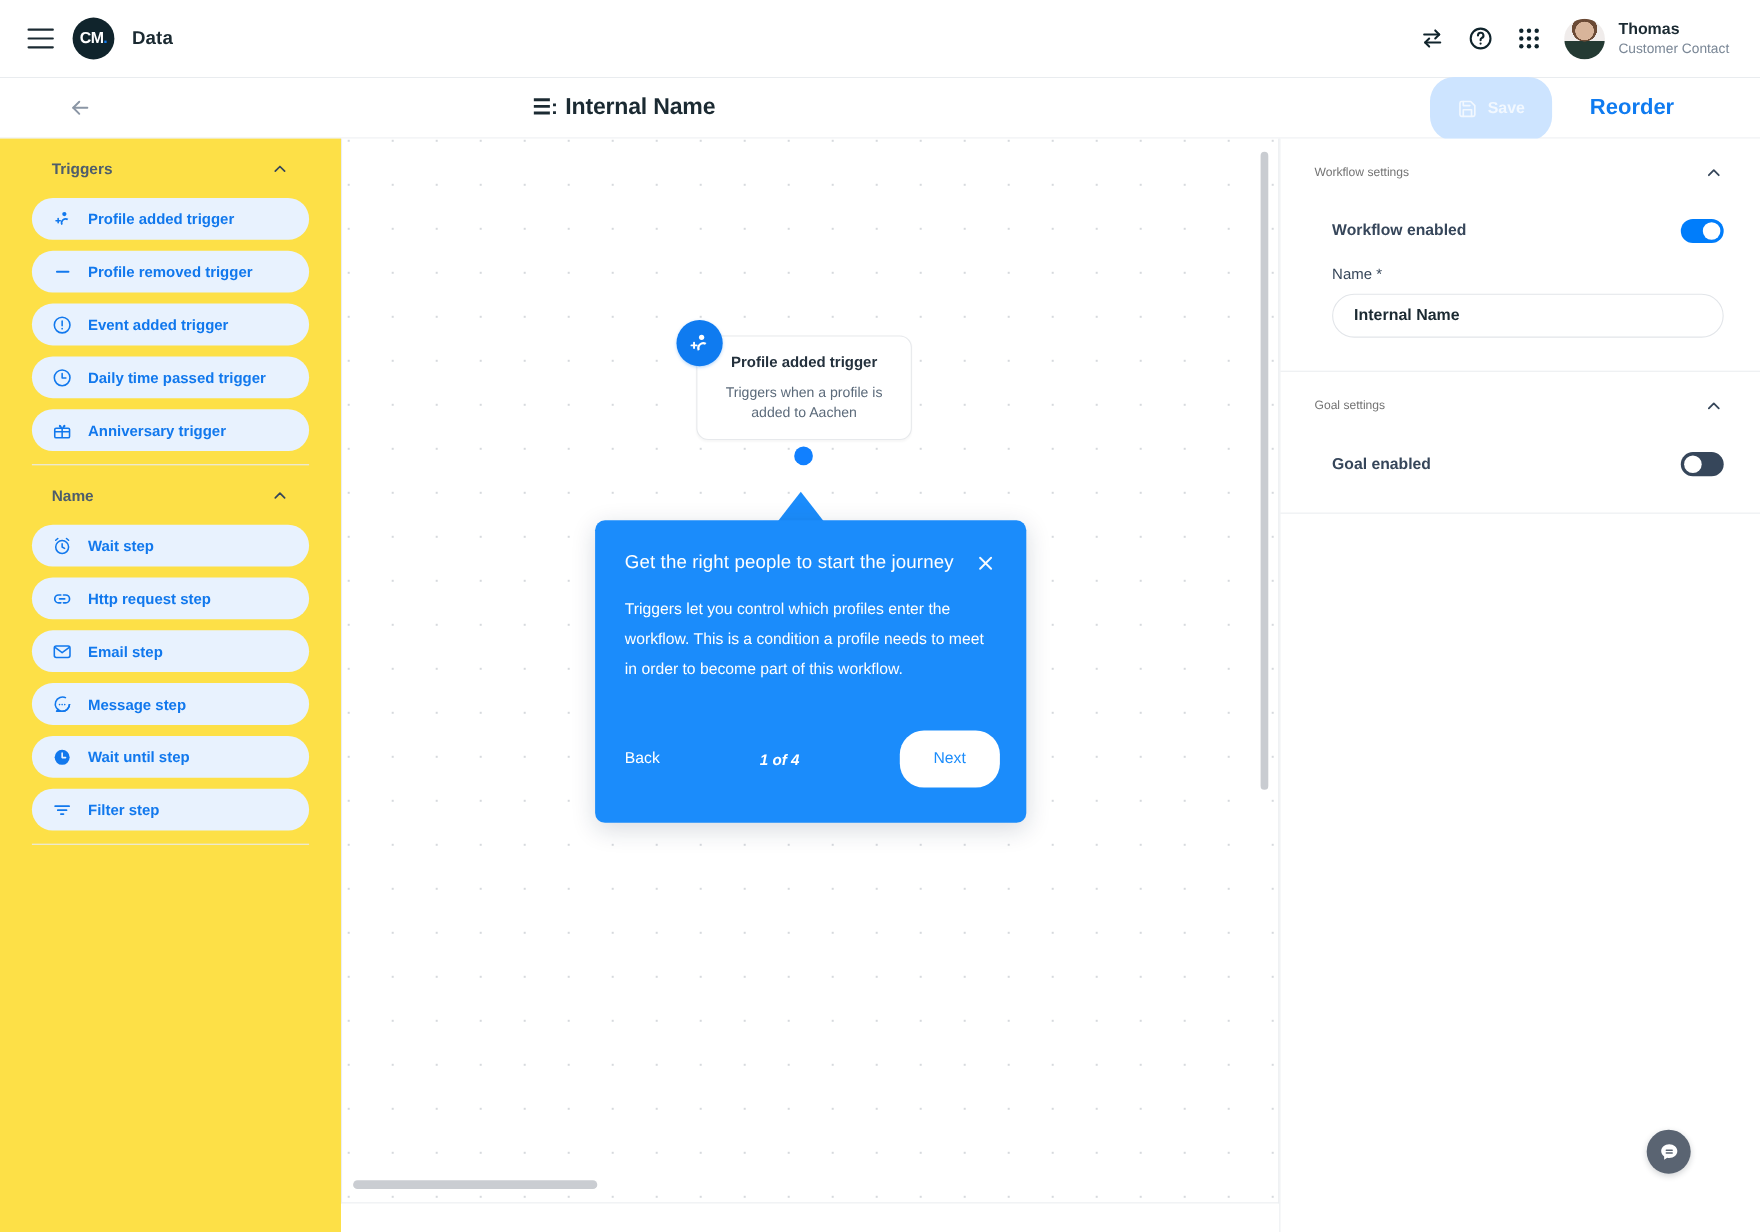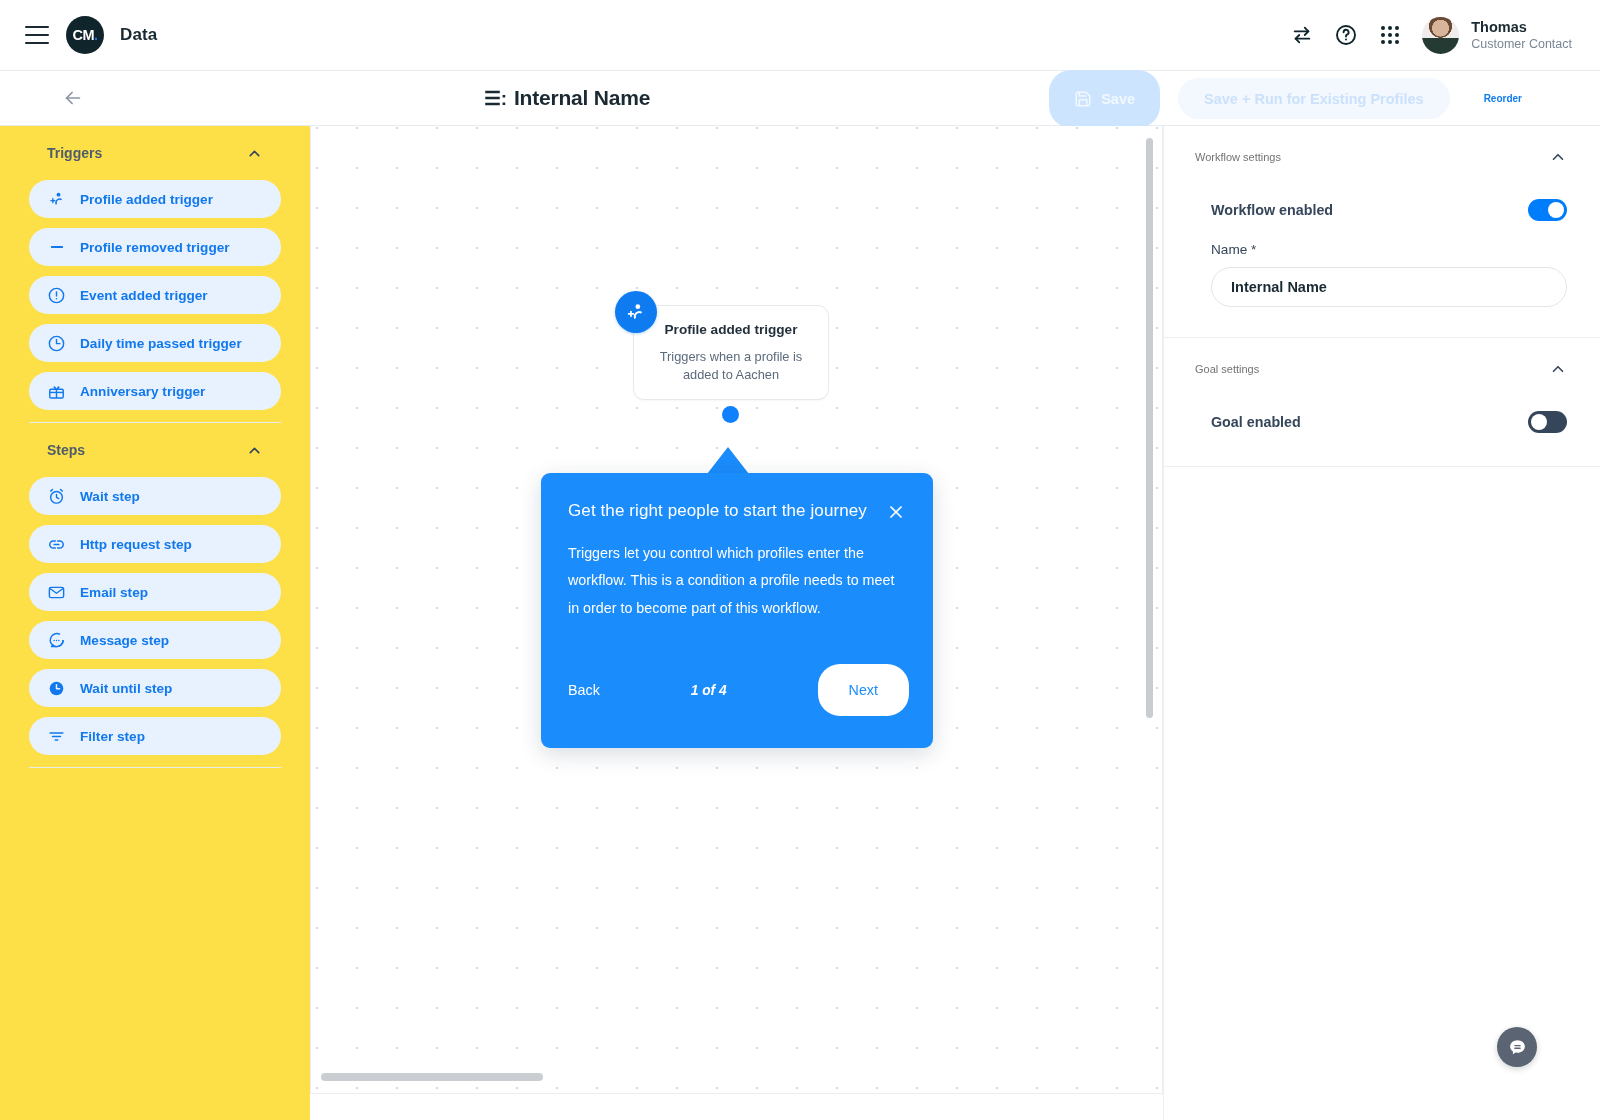--- a/index.html
+++ b/index.html
@@ -69,21 +69,21 @@
     background: #cde4ff; color: #f2f8ff; border: none; border-radius: 22px;
     height: 58px; padding: 0 25px; font-size: 14.5px; font-weight: bold; cursor: not-allowed;
     font-family: "Liberation Sans", sans-serif;
   }
   .btn-saverun {
     background: #f3f8fe; color: #cbe1fb; border: none; border-radius: 22px;
     height: 41px; padding: 0 26px; font-size: 14.5px; font-weight: bold; margin-left: 18px; cursor: not-allowed;
     font-family: "Liberation Sans", sans-serif;
   }
   .btn-reorder {
-    background: transparent; border: none; color: #0f7bf0; font-size: 10px; font-weight: bold;
+    background: transparent; border: none; color: #0f7bf0; font-size: 20px; font-weight: bold;
     margin-left: 34px; cursor: pointer; font-family: "Liberation Sans", sans-serif;
   }
 
   
   .sidebar {
     position: absolute; left: 0; top: 126px; width: 310px; height: 994px;
     background: #fde047; padding: 0 29px; overflow: hidden;
   }
   .section-head {
     display: flex; align-items: center; justify-content: space-between;
@@ -270,21 +270,20 @@
     <button class="btn-save">
       <span style="display:flex">
         <svg width="18" height="18" viewBox="0 0 24 24" fill="none" stroke="#f2f8ff" stroke-width="2" stroke-linecap="round" stroke-linejoin="round">
           <path d="M19 21H5a2 2 0 0 1-2-2V5a2 2 0 0 1 2-2h11l5 5v11a2 2 0 0 1-2 2z"></path>
           <path d="M17 21v-8H7v8"></path>
             <path d="M7 3v5h8"></path>
         </svg>
       </span>
       <span>Save</span>
     </button>
-    <button class="btn-saverun">Save + Run for Existing Profiles</button>
     <button class="btn-reorder">Reorder</button>
   </div>
 </div>
 
 <div class="sidebar">
 
   <div class="section-head">
     <span class="stitle">Triggers</span>
     <span class="chev">
       <svg width="17" height="17" viewBox="0 0 24 24" fill="none" stroke="#36465a" stroke-width="2.2" stroke-linecap="round" stroke-linejoin="round">
@@ -344,21 +343,21 @@
         <path d="M12 9.2C9.8 9.2 7.6 8 8.3 6.1 9 4.4 11.2 5.7 12 9.2z" fill="#1178ed" stroke="none"></path>
         <path d="M12 9.2c2.2 0 4.4-1.2 3.7-3.1-.7-1.7-2.9-.4-3.7 3.1z" fill="#1178ed" stroke="none"></path>
       </svg>
     </span>
     <span class="plabel">Anniversary trigger</span>
   </div>
 
   <div class="side-divider"></div>
 
   <div class="section-head">
-    <span class="stitle">Steps</span>
+    <span class="stitle">Name</span>
     <span class="chev">
       <svg width="17" height="17" viewBox="0 0 24 24" fill="none" stroke="#36465a" stroke-width="2.2" stroke-linecap="round" stroke-linejoin="round">
           <path d="M6 15l6-6 6 6"></path>
         </svg>
     </span>
   </div>
 
   <div class="pill">
     <span class="picon">
       <svg width="19" height="19" viewBox="0 0 24 24" fill="none" stroke="#1178ed" stroke-width="1.8" stroke-linecap="round" stroke-linejoin="round">

